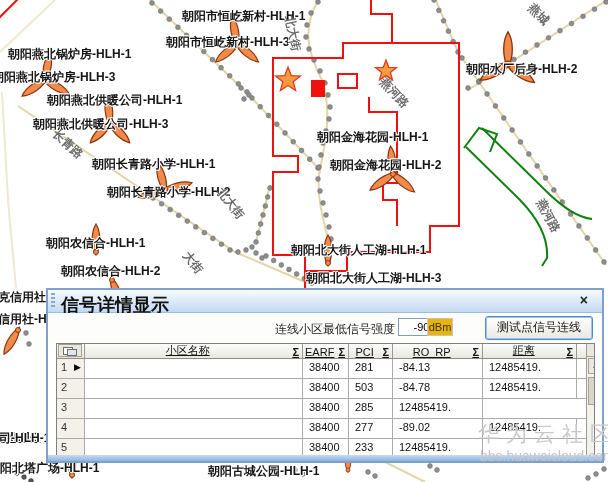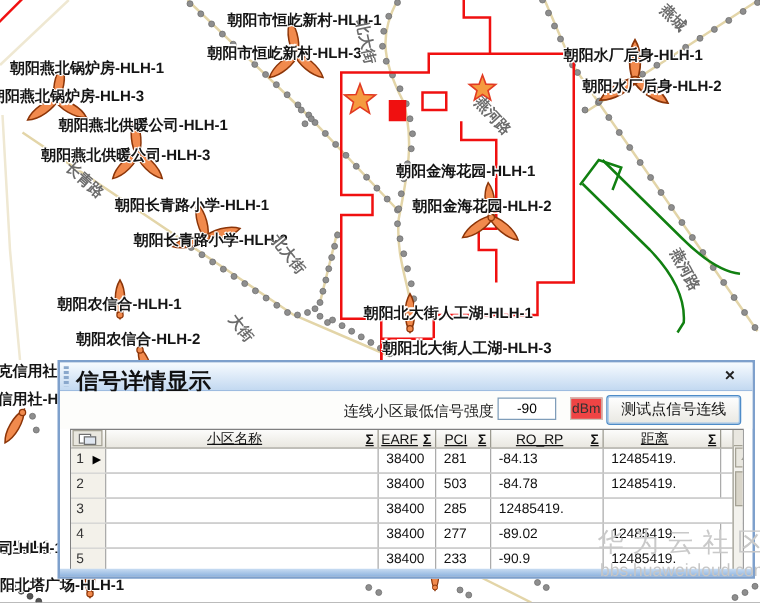--- a/index.html
+++ b/index.html
@@ -18,21 +18,21 @@
     border-bottom:1px solid #9EBCE0;}
   #titlebar .grip{position:absolute;left:3px;top:3px;width:4px;height:16px;
     background:repeating-linear-gradient(#8AA8CC 0 2px,transparent 2px 4px);}
   #dialog-title{position:absolute;left:13px;top:3px;font-size:18px;font-weight:700;color:#111;}
   #close-btn{position:absolute;right:14px;top:2px;font-size:14px;font-weight:700;color:#222;
     cursor:default;line-height:16px;}
   #toolbar{position:absolute;left:0;top:23px;width:554px;height:30px;background:#FDFDFB;}
   #tb-label{position:absolute;right:207px;top:8px;font-size:12px;color:#222;}
   #tb-input{position:absolute;left:350px;top:5px;width:45px;height:16px;border:1px solid #7F9DB9;
     font-size:11px;text-align:center;padding:0;background:#fff;}
-  #tb-unit{position:absolute;left:408px;top:5px;width:24px;height:16px;background:#ef4444;
+  #tb-unit{position:absolute;left:379px;top:5px;width:24px;height:16px;background:#eab308;
     border:1px solid #C8C6BC;font-size:11px;text-align:center;line-height:16px;color:#333;}
   #tb-button{position:absolute;left:437px;top:3px;width:106px;height:22px;
     background:linear-gradient(#FFFFFF,#E9E8E2);border:1px solid #4E8CC8;border-radius:3px;
     box-shadow:0 0 0 1px #9FC4E8 inset;font-size:12px;color:#111;line-height:20px;text-align:center;}
   
   #grid{position:absolute;left:8px;top:53px;width:537px;height:112px;border:1px solid #808080;
     box-sizing:content-box;background:#fff;overflow:hidden;font-size:11px;}
   .thead,.tr{display:grid;grid-template-columns:28px 218px 46px 44px 90px 94px;}
   .thead{height:14px;background:linear-gradient(#FCFCFB,#E9E7E0);border-bottom:1px solid #8E8C82;}
   .th{position:relative;display:flex;align-items:flex-end;border-right:1px solid #9C9A90;
@@ -286,31 +286,31 @@
       <span class="site-label" style="left: 182px; top: 8px;">朝阳市恒屹新村-HLH-1</span>
       <span class="site-label" style="left: 166px; top: 34px;">朝阳市恒屹新村-HLH-3</span>
       <span class="site-label" style="left: 8px; top: 46px;">朝阳燕北锅炉房-HLH-1</span>
       <span class="site-label" style="left: -8px; top: 69px;">朝阳燕北锅炉房-HLH-3</span>
       <span class="site-label" style="left: 47px; top: 92px;">朝阳燕北供暖公司-HLH-1</span>
       <span class="site-label" style="left: 33px; top: 116px;">朝阳燕北供暖公司-HLH-3</span>
       <span class="site-label" style="left: 92px; top: 156px;">朝阳长青路小学-HLH-1</span>
       <span class="site-label" style="left: 107px; top: 184px;">朝阳长青路小学-HLH-2</span>
       <span class="site-label" style="left: 46px; top: 235px;">朝阳农信合-HLH-1</span>
       <span class="site-label" style="left: 61px; top: 263px;">朝阳农信合-HLH-2</span>
-      <span class="site-label" style="left: 451px; top: 36px;">朝阳水厂后身-HLH-1</span>
       <span class="site-label" style="left: 466px; top: 61px;">朝阳水厂后身-HLH-2</span>
       <span class="site-label" style="left: 317px; top: 129px;">朝阳金海花园-HLH-1</span>
       <span class="site-label" style="left: 330px; top: 157px;">朝阳金海花园-HLH-2</span>
       <span class="site-label" style="left: 291px; top: 242px;">朝阳北大街人工湖-HLH-1</span>
       <span class="site-label" style="left: 306px; top: 270px;">朝阳北大街人工湖-HLH-3</span>
       <span class="site-label" style="left: -2px; top: 289px;">克信用社-HLH-1</span>
       <span class="site-label" style="left: -14px; top: 311px;">克信用社-HLH-2</span>
       <span class="site-label" style="left: 1px; top: 430px; text-decoration: underline;">-HLH-1</span>
       <span class="site-label" style="left: -1px; top: 430px;">司-HLH-1</span>
       <span class="site-label" style="left: -12px; top: 460px;">朝阳北塔广场-HLH-1</span>
+      <span class="site-label" style="left: 208px; top: 463px;">朝阳古城公园-HLH-1</span>
       <span class="road-label" style="left: 60px; top: 126px; transform: rotate(42deg);">长青路</span>
       <span class="road-label" style="left: 297px; top: 14px; transform: rotate(78deg);">北大街</span>
       <span class="road-label" style="left: 226px; top: 184px; transform: rotate(52deg);">北大街</span>
       <span class="road-label" style="left: 192px; top: 248px; transform: rotate(52deg);">大街</span>
       <span class="road-label" style="left: 388px; top: 74px; transform: rotate(47deg);">燕河路</span>
       <span class="road-label" style="left: 547px; top: 196px; transform: rotate(62deg);">燕河路</span>
       <span class="road-label" style="left: 536px; top: 0px; transform: rotate(45deg);">燕城</span>
       <span class="road-label" style="left: -2px; top: 98px; transform: rotate(84deg);">胡同</span>
     </div>
 
@@ -384,21 +384,20 @@
         <div class="td">38400</div>
         <div class="td">277</div>
         <div class="td">-89.02</div>
         <div class="td">12485419.</div>
       </div>
       <div class="tr">
         <div class="td rownum"><span>5</span></div>
         <div class="td name"></div>
         <div class="td">38400</div>
         <div class="td">233</div>
-        <div class="td">-90.9</div>
         <div class="td">12485419.</div>
       </div>
 
       <div id="vscroll">
         <div class="corner"></div>
         <div class="btn-up">▲</div>
         <div class="thumb"></div>
       </div>
     </div>
 

